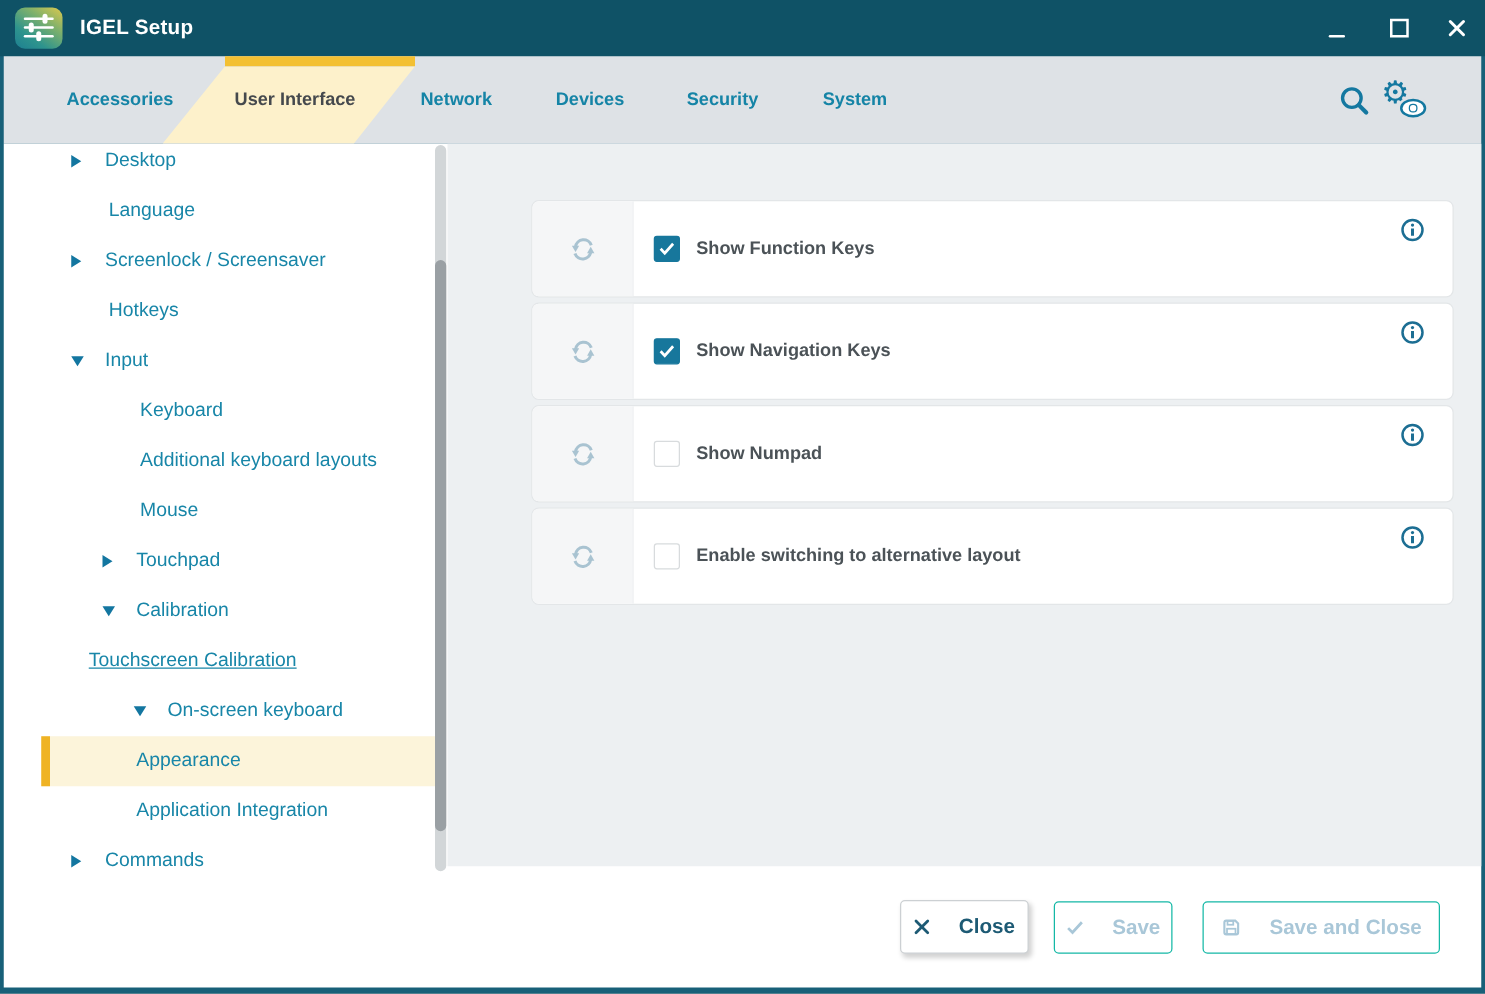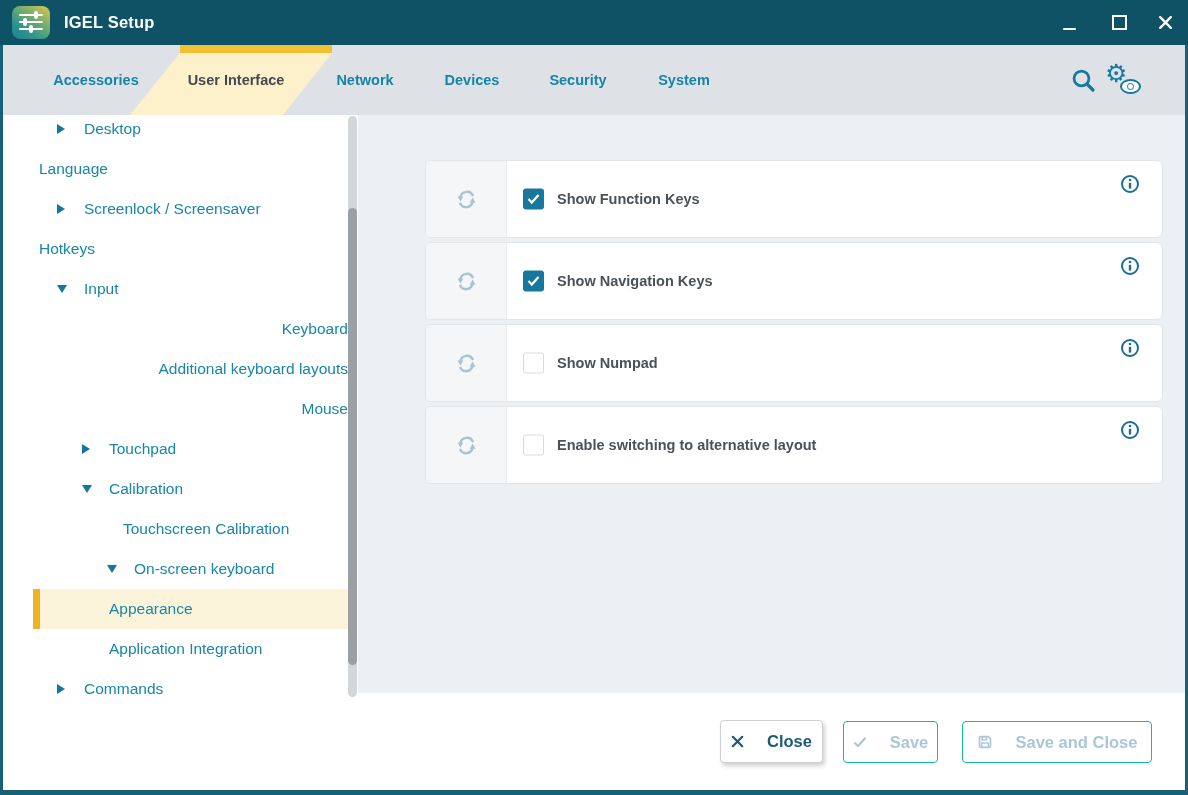--- a/index.html
+++ b/index.html
@@ -31,23 +31,23 @@
     background:#fff;box-shadow:0 0 0 2px #dee2e6;display:flex;align-items:center;justify-content:center;}
   .pupil{width:4.5px;height:4.5px;border:1.8px solid #1478a0;border-radius:50%;background:#fff;}
   
   .content{position:absolute;left:3px;top:115px;width:1182px;height:675px;background:#fff;}
   .main{position:absolute;left:355px;top:0;width:827px;height:578px;background:#edf0f2;}
   
   .tree{position:absolute;left:0;top:-6px;width:345px;}
   .srow{position:relative;height:40px;display:flex;align-items:center;cursor:pointer;
     font-size:15.5px;color:#1886a8;white-space:nowrap;}
   .srow .lbl{position:relative;z-index:1;}
-  .p1a{padding-left:54px;} .p1{padding-left:36px;}
-  .p2a{padding-left:79px;} .p2{padding-left:109px;justify-content:flex-end;}
-  .p3a{padding-left:104px;} .p3{padding-left:120px;}
+  .p1a{padding-left:54px;} .p1{padding-left:84px;}
+  .p2a{padding-left:79px;} .p2{padding-left:109px;}
+  .p3a{padding-left:104px;} .p3{padding-left:68px;text-decoration:underline;}
   .p4{padding-left:106px;}
   .arrow{width:10px;margin-right:17px;display:flex;align-items:center;position:relative;z-index:1;}
   .arr-r{width:0;height:0;border-left:8px solid #1376a0;border-top:5px solid transparent;border-bottom:5px solid transparent;}
   .arr-d{width:0;height:0;border-top:8px solid #1376a0;border-left:5px solid transparent;border-right:5px solid transparent;}
   .srow.sel::before{content:'';position:absolute;left:30px;right:-3px;top:0;bottom:0;background:#fcf4da;}
   .srow.sel::after{content:'';position:absolute;left:30px;width:7px;top:0;bottom:0;background:#efb324;}
   
   .sb-track{position:absolute;left:345px;top:1px;width:9px;height:581px;background:#d2d6d8;border-radius:4.5px;}
   .sb-thumb{position:absolute;left:345px;top:93px;width:9px;height:457px;background:#9aa0a4;border-radius:4.5px;cursor:pointer;}
   

